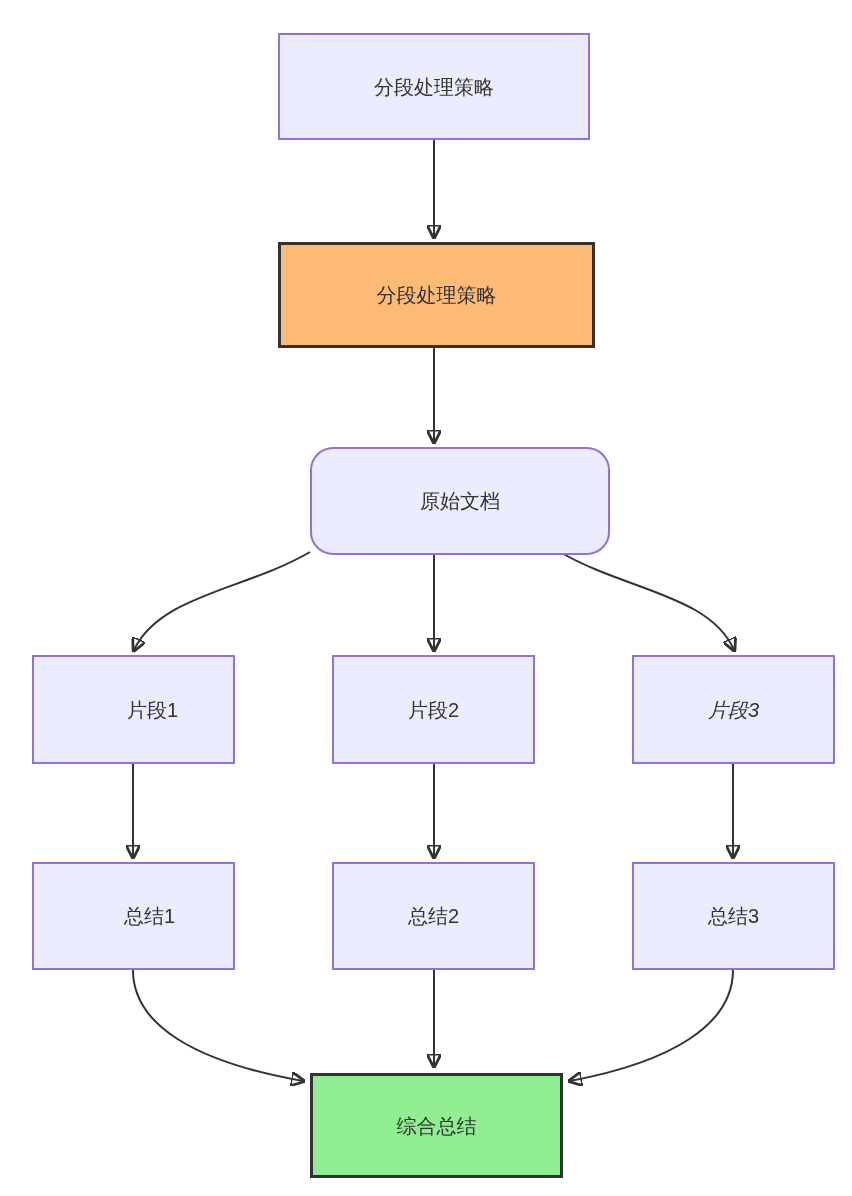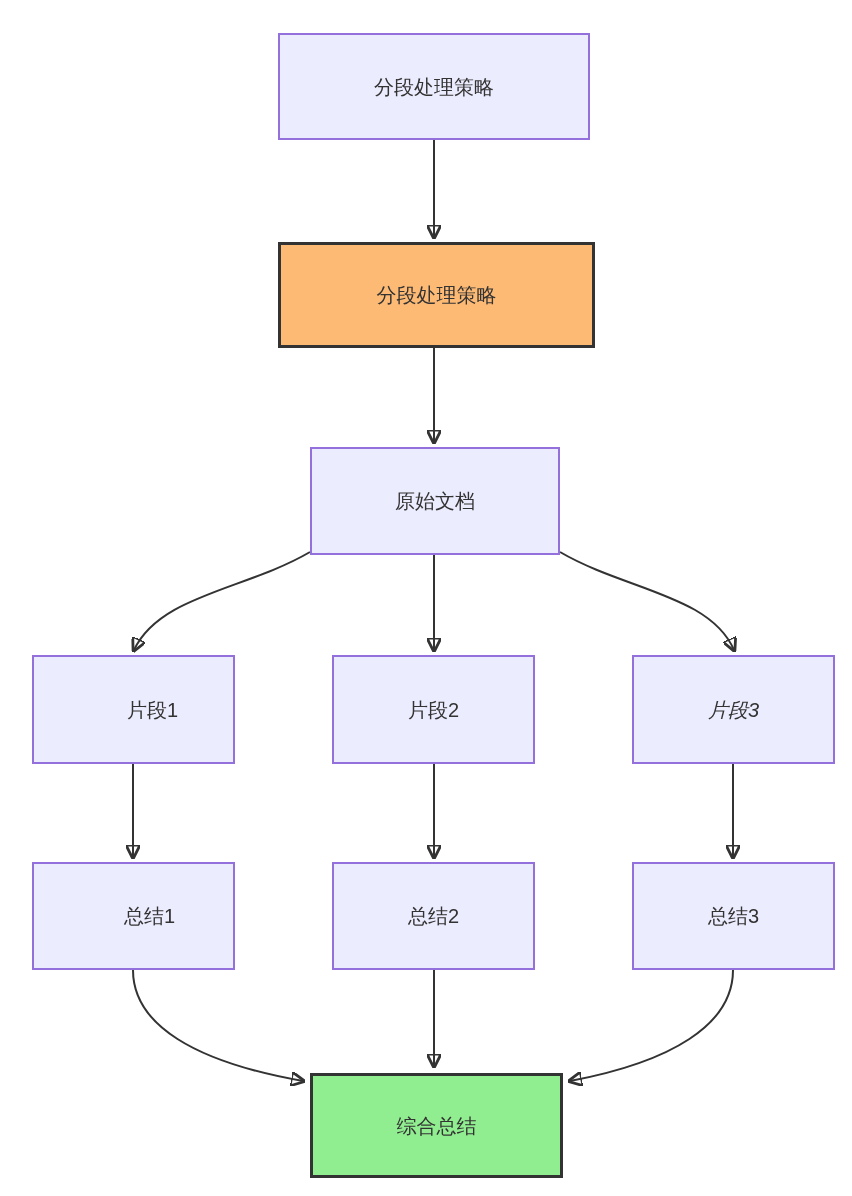--- a/index.html
+++ b/index.html
@@ -45,21 +45,21 @@
   .node--highlight {
     background: #fdba74;
     border: 3.5px solid #333333;
   }
   .node--success {
     background: #90EE90;
     border: 3.5px solid #333333;
   }
   .node-a  { left: 278px; top: 33px;   width: 312px; height: 107px; }
   .node-b  { left: 278px; top: 242px;  width: 317px; height: 106px; }
-  .node-c  { left: 310px; top: 447px;  width: 250px; height: 108px; }
+  .node-c  { left: 310px; top: 447px;  width: 300px; height: 108px; border-radius: 23px; }
   .node-d1 { left: 32px;  top: 655px;  width: 203px; height: 109px; padding-left: 38px; }
   .node-d2 { left: 332px; top: 655px;  width: 203px; height: 109px; align-items: center; }
   .node-d3 { left: 632px; top: 655px;  width: 203px; height: 109px; font-style: italic; }
   .node-e1 { left: 32px;  top: 862px;  width: 203px; height: 108px; padding-left: 32px; }
   .node-e2 { left: 332px; top: 862px;  width: 203px; height: 108px; }
   .node-e3 { left: 632px; top: 862px;  width: 203px; height: 108px; }
   .node-f  { left: 310px; top: 1073px; width: 253px; height: 105px; }
 </style>
 </head>
 <body>

